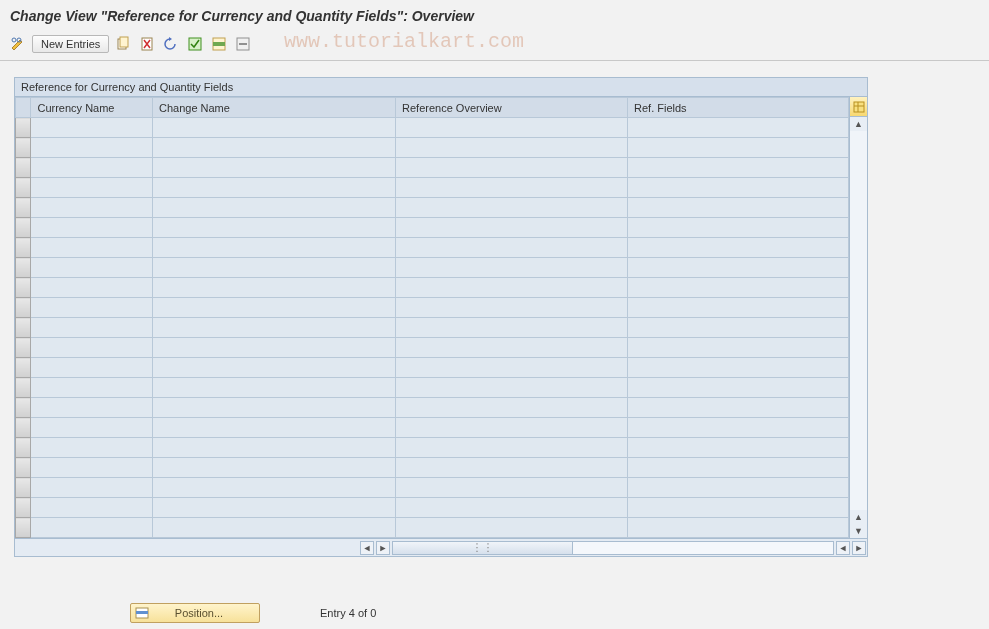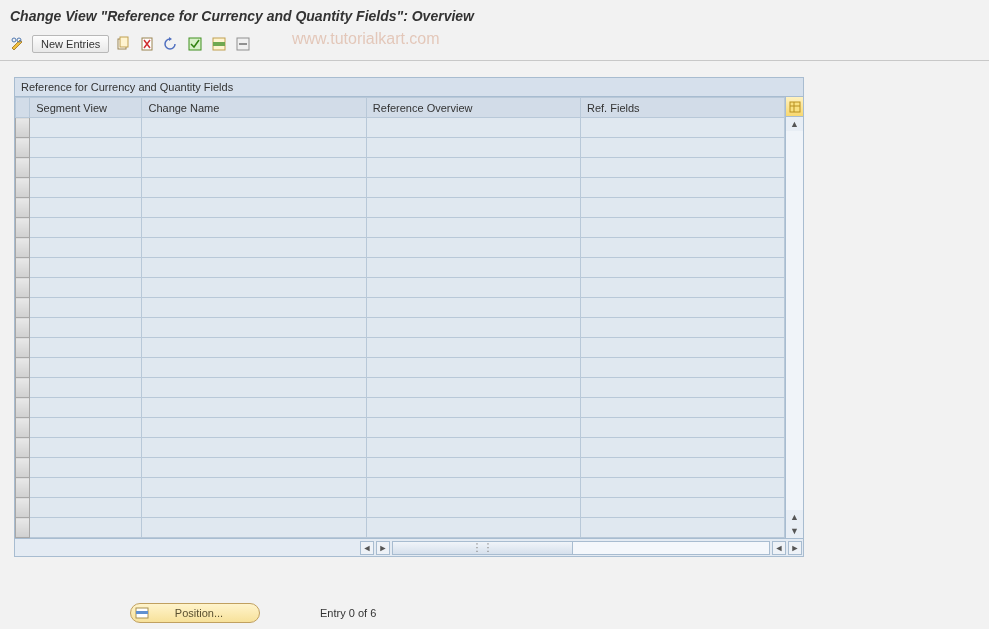--- a/index.html
+++ b/index.html
@@ -43,34 +43,34 @@
   background: linear-gradient(#fdfdfd,#e8e8e8);
   border-radius: 2px;
   padding: 2px 8px;
   font-size: 11px;
   cursor: pointer;
   color: #333;
   text-align: center;
 }
 .watermark {
   position: absolute;
-  left: 292px;
+  left: 284px;
   top: 0px;
-  font-size: 16px;
+  font-size: 20px;
   color: rgba(200,120,80,0.35);
-  font-family: Liberation Sans, sans-serif;
+  font-family: Liberation Mono, monospace;
   pointer-events: none;
 }
 .content-area {
   padding: 16px 14px 0 14px;
 }
 .table-frame {
   border: 1px solid #a8bcd0;
   background: #eaf0f7;
-  width: 790px;
+  width: 854px;
 }
 .table-caption {
   background: #d6e0ec;
   font-size: 11px;
   color: #333;
   padding: 3px 6px;
   border-bottom: 1px solid #a8bcd0;
 }
 .table-wrap {
   display: flex;
@@ -163,21 +163,21 @@
   position: absolute;
   left: 0; right:0; bottom: 6px;
   display:flex; align-items:center;
   gap: 60px;
   padding-left: 130px;
 }
 .btn-position {
   display:inline-flex; align-items:center;
   border: 1px solid #c0a060;
   background: linear-gradient(#fff4cc,#f7e19a);
-  border-radius: 10px;
+  border-radius: 2px;
   padding: 2px 16px 2px 4px;
   font-size: 11px;
   color: #5a5030;
   cursor: pointer;
   gap:6px;
   min-width: 130px;
   justify-content:flex-start;
 }
 .btn-position .pos-label { flex:1; text-align:center; }
 .entry-status { color:#333; }
@@ -245,21 +245,21 @@
           <colgroup>
             <col class="c-sel">
               <col class="c1">
               <col class="c2">
               <col class="c3">
               <col class="c4">
           </colgroup>
           <thead>
             <tr>
               <th></th>
-              <th>Segment View</th>
+              <th>Currency Name</th>
               <th>Change Name</th>
               <th>Reference Overview</th>
               <th>Ref. Fields</th>
             </tr>
           </thead>
           <tbody id="grid-body">
               <tr>
                 <td class="rowsel"></td>
                 <td></td>
                 <td></td>
@@ -437,14 +437,14 @@
 </div>
 
 <div class="footer-bar">
   <button class="btn-position">
     <svg width="14" height="14">
         <rect x="1" y="2" width="12" height="10" fill="#fff" stroke="#a89050"></rect>
         <rect x="1" y="5" width="12" height="3" fill="#6090d0"></rect>
       </svg>
     <span class="pos-label">Position...</span>
   </button>
-  <span class="entry-status">Entry 0 of 6</span>
+  <span class="entry-status">Entry 4 of 0</span>
 </div>
 
 </body></html>

